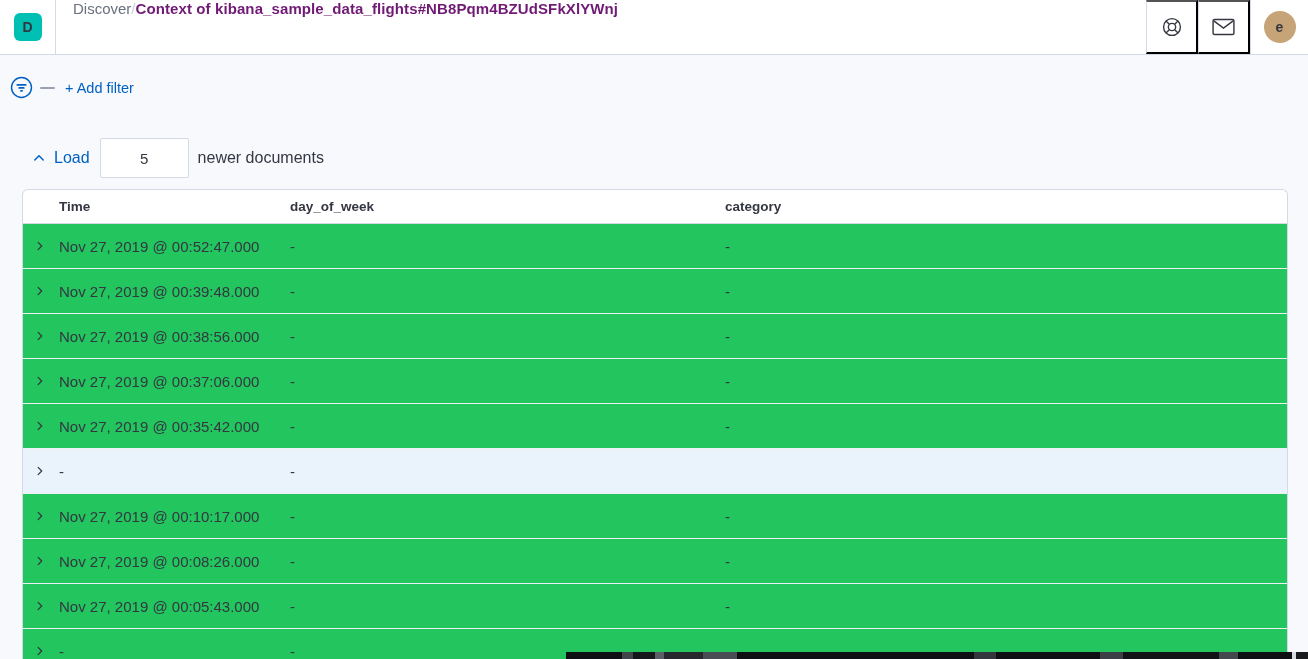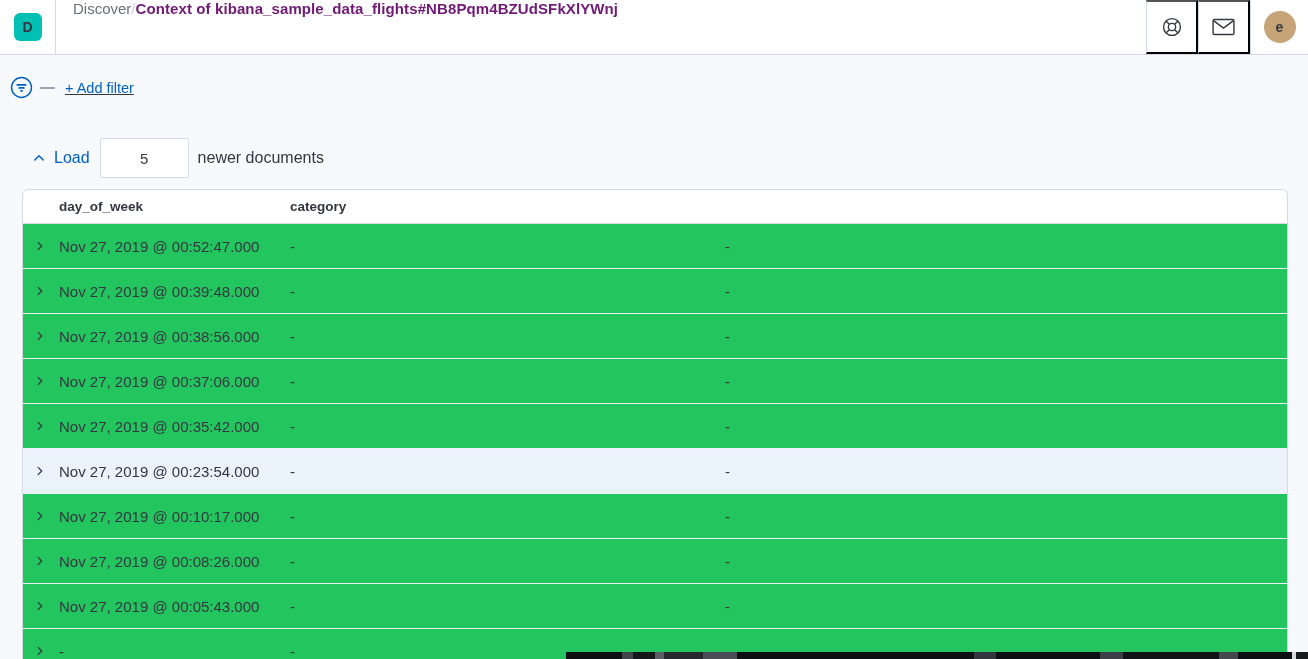--- a/index.html
+++ b/index.html
@@ -51,21 +51,21 @@
   .avatar {
     width: 32px; height: 32px; border-radius: 50%;
     background: #c6a477; color: #343741;
     font-size: 14px; font-weight: 600;
     display: flex; align-items: center; justify-content: center;
   }
 
   
   .filter-bar {
     display: flex; align-items: center;
-    padding: 21px 3px 0 10px; height: 44px; text-decoration: underline;
+    padding: 21px 3px 0 10px; height: 44px;
   }
   .filter-circle-btn { background: none; border: none; cursor: pointer; display: flex; padding: 0; }
   .filter-dash {
     width: 15px; height: 2px; background: #98a2b3; border-radius: 1px;
     margin: 0 10px 0 7px;
   }
   .add-filter {
     color: #0061c5; font-size: 14.5px; text-decoration: none; cursor: pointer;
     font-family: "Liberation Sans", sans-serif; background: none; border: none;
   }
@@ -206,20 +206,21 @@
     </span>
     <span>Load</span>
   </button>
   <input class="count-input" type="text" value="5" style="">
   <span class="load-suffix">newer documents</span>
 </div>
 
 <div class="table-card">
   <div class="t-header">
     <div class="th"></div>
+    <div class="th">Time</div>
     <div class="th">day_of_week</div>
     <div class="th">category</div>
   </div>
 
   <div class="t-row">
     <button class="expand-btn">
         <span style="display:flex;">
           <svg width="12" height="12" viewBox="0 0 16 16" fill="none" stroke="#343741" stroke-width="1.6" stroke-linecap="round" stroke-linejoin="round">
             <path d="M5.5 3.2 L10.3 8 L5.5 12.8"></path>
           </svg>
@@ -283,21 +284,20 @@
   </div>
 
   <div class="t-row anchor">
     <button class="expand-btn">
         <span style="display:flex;">
           <svg width="12" height="12" viewBox="0 0 16 16" fill="none" stroke="#343741" stroke-width="1.6" stroke-linecap="round" stroke-linejoin="round">
             <path d="M5.5 3.2 L10.3 8 L5.5 12.8"></path>
           </svg>
         </span>
       </button>
-    <div class="cell">Nov 27, 2019 @ 00:23:54.000</div>
     <div class="cell">-</div>
     <div class="cell">-</div>
   </div>
 
   <div class="t-row">
     <button class="expand-btn">
         <span style="display:flex;">
           <svg width="12" height="12" viewBox="0 0 16 16" fill="none" stroke="#343741" stroke-width="1.6" stroke-linecap="round" stroke-linejoin="round">
             <path d="M5.5 3.2 L10.3 8 L5.5 12.8"></path>
           </svg>

